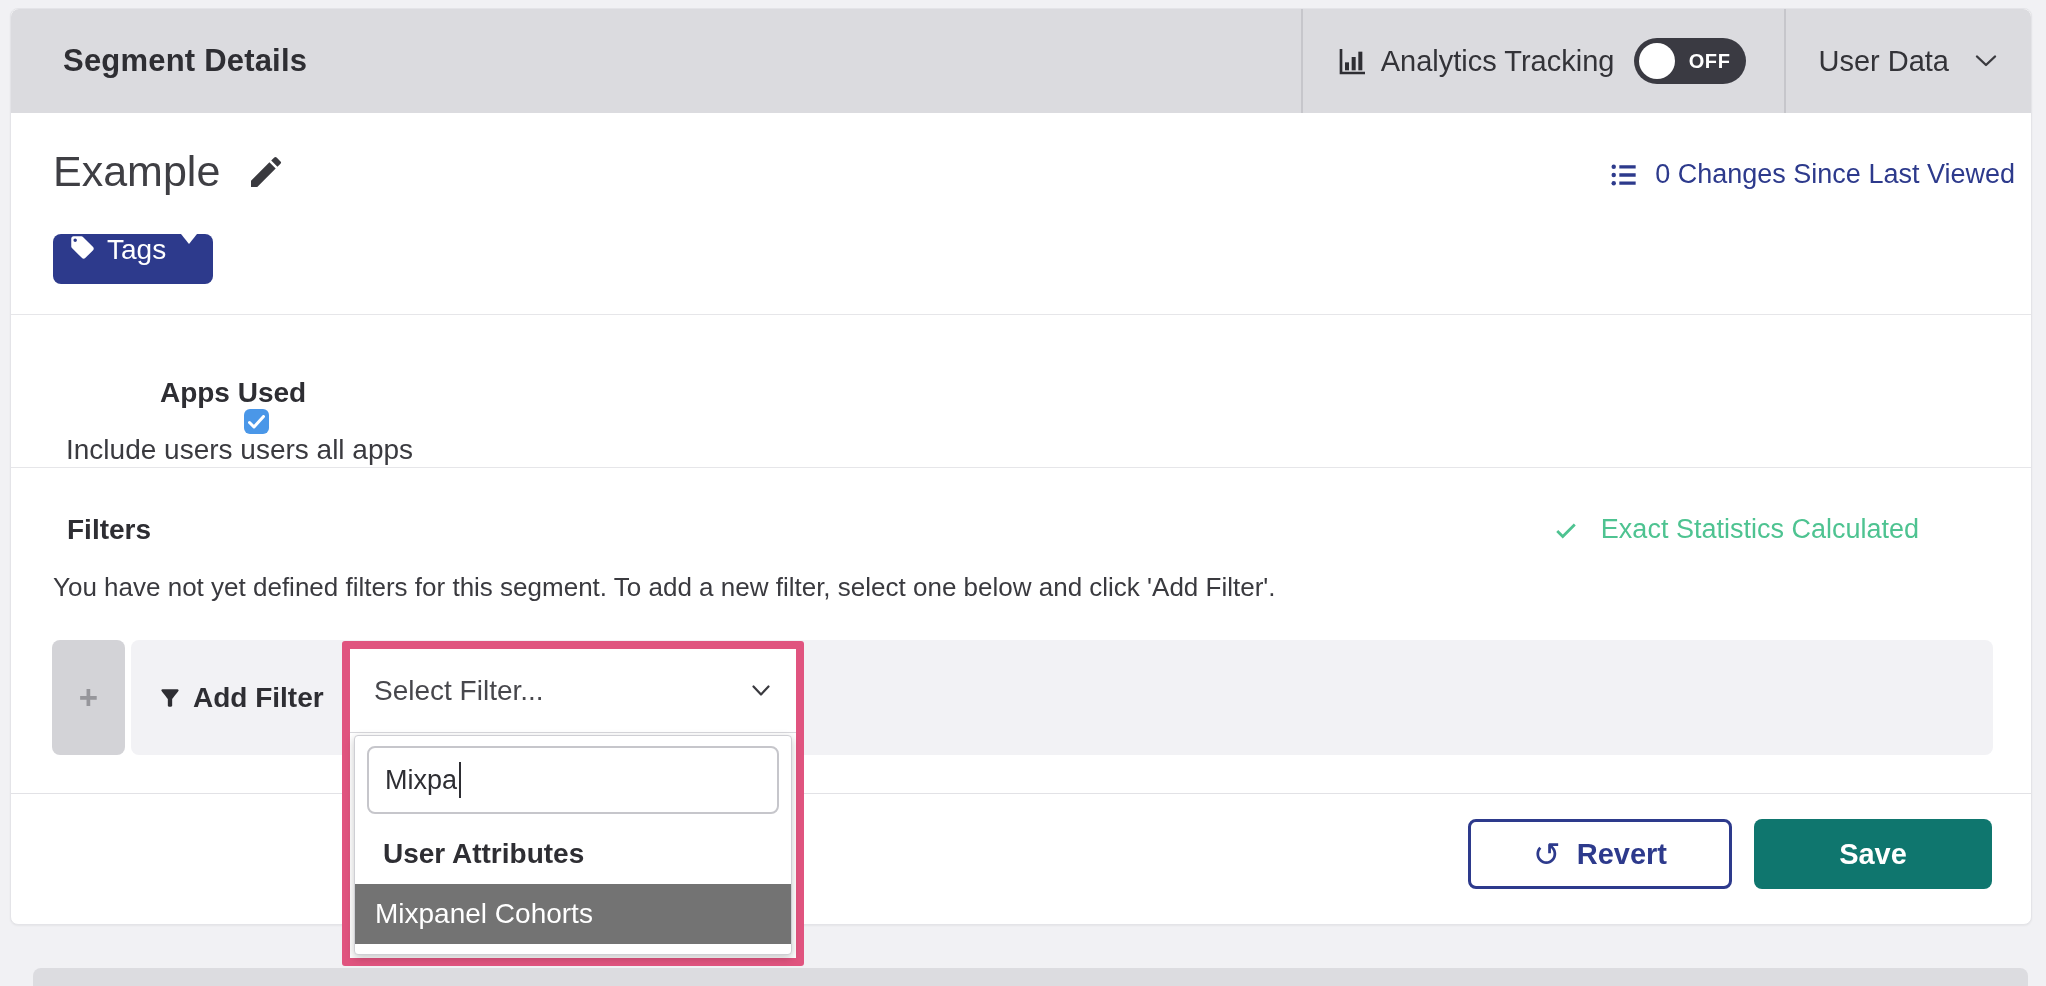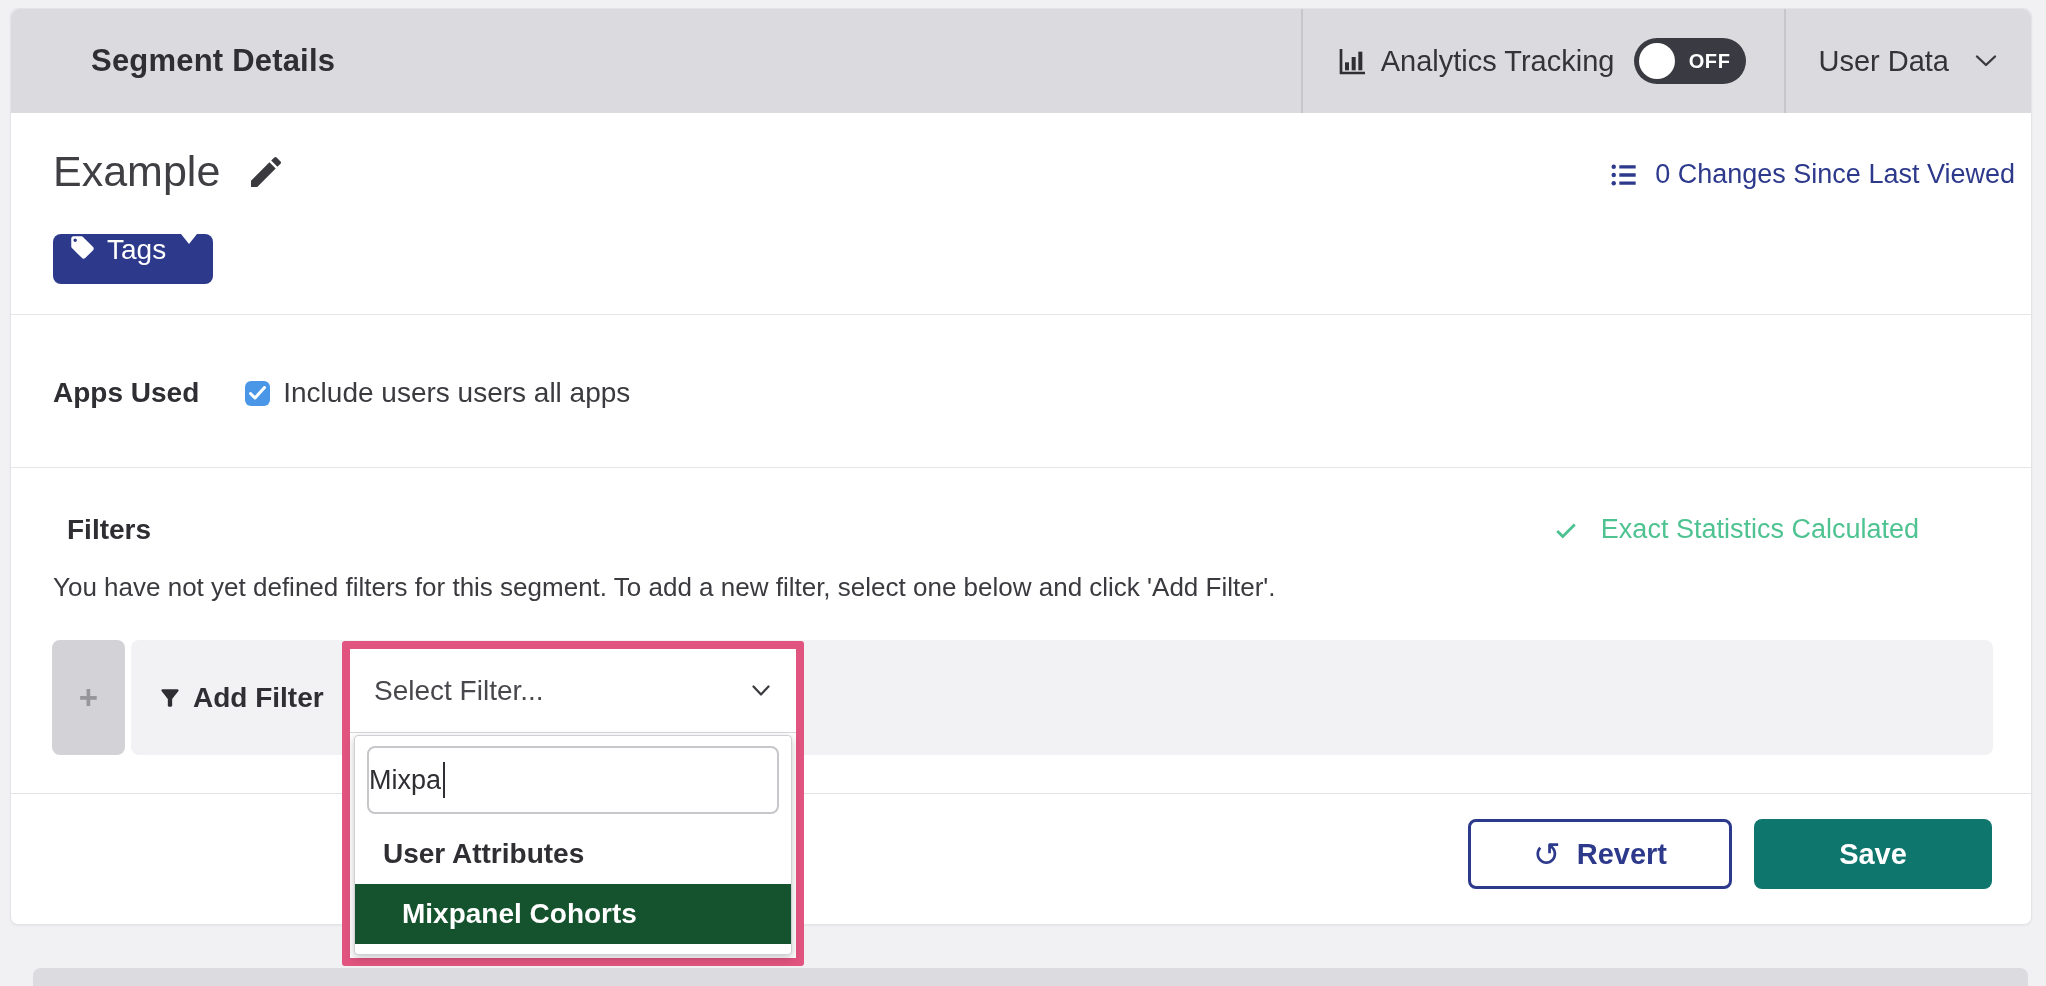--- a/index.html
+++ b/index.html
@@ -13,21 +13,21 @@
   .card {
     position:absolute; left:10px; top:8px; width:2022px; height:917px;
     background:#fff; border:1px solid #e4e4e8; border-radius:8px;
     box-shadow:0 1px 2px rgba(0,0,0,.05);
   }
   
   .card-header {
     height:104px; background:#dbdbdf; border-radius:8px 8px 0 0;
     display:flex; align-items:stretch;
   }
-  .hdr-title-wrap { flex:1; display:flex; align-items:center; padding-left:80px; }
+  .hdr-title-wrap { flex:1; display:flex; align-items:center; padding-left:52px; }
   .hdr-title { font-size:31px; font-weight:700; letter-spacing:.2px; }
   .vdiv { width:2px; background:#c6c6cb; }
   .analytics-group { display:flex; align-items:center; padding:0 38px 0 34px; }
   .analytics-label { font-size:29px; margin-left:12px; color:#333338; }
   .toggle {
     margin-left:20px; width:112px; height:46px; border-radius:23px;
     background:#3a3a42; position:relative; cursor:pointer;
   }
   .toggle-knob { position:absolute; left:5px; top:5px; width:36px; height:36px; border-radius:50%; background:#fff; }
   .toggle-text {
@@ -47,21 +47,21 @@
     display:inline-flex; gap:11px;
   }
   .tags-label { color:#fff; font-size:28px; }
   .caret-down { width:0; height:0; border-left:8px solid transparent; border-right:8px solid transparent; border-top:10px solid #fff; margin-left:4px; }
   .changes-link {
     position:absolute; right:16px; top:46px; display:flex; align-items:center; gap:17px;
     color:#2d3a8c; font-size:27px; font-weight:500; cursor:pointer;
   }
   
   .sec-apps { position:relative; height:153px; border-top:1px solid #e6e6e9; }
-  .apps-row { position:absolute; left:42px; top:62px; display:flex; align-items:center; }
+  .apps-row { position:absolute; left:42px; top:62px; display:flex; align-items:center;flex-direction:column; }
   .apps-label { font-size:28px; font-weight:700; }
   .checkbox {
     margin-left:46px; width:25px; height:25px; border-radius:6px; background:#4a97e8;
     display:flex; align-items:center; justify-content:center; cursor:pointer; flex:none;
   }
   .checkbox-label { margin-left:13px; font-size:28px; color:#3a3a3f; }
   
   .sec-filters { position:relative; height:326px; border-top:1px solid #e6e6e9; }
   .filters-heading { position:absolute; left:56px; top:46px; font-size:28px; font-weight:600; }
   .status { position:absolute; right:112px; top:46px; display:flex; align-items:center; gap:22px; color:#4ec391; font-size:27px; }
@@ -99,27 +99,27 @@
     padding:0 26px 0 24px; border-bottom:1px solid #d8d8dc; cursor:pointer;
   }
   .sel-value { font-size:28px; color:#47474c; }
   .dd-panel {
     margin:2px 4px 0 4px; height:220px; background:#fff;
     border:1px solid #cfcfd4; border-radius:4px; box-shadow:0 3px 9px rgba(0,0,0,.22);
     overflow:hidden;
   }
   .dd-search {
     margin:10px 12px 0 12px; height:68px; border:2px solid #c6c6cb; border-radius:8px;
-    display:flex; align-items:center; font-size:27px; color:#2e2e33; background:#fff;
+    display:flex; align-items:center; padding-left:16px; font-size:27px; color:#2e2e33; background:#fff;
   }
   .text-caret { width:2px; height:36px; background:#2e2e33; margin-left:2px; }
   .dd-group { margin:24px 0 0 28px; font-size:28px; font-weight:700; }
   .dd-option {
-    margin-top:14px; height:60px; background:#14532d; color:#fff; font-size:28px;
-    display:flex; align-items:center; padding-left:47px; cursor:pointer;font-weight:bold;
+    margin-top:14px; height:60px; background:#737373; color:#fff; font-size:28px;
+    display:flex; align-items:center; padding-left:20px; cursor:pointer;
   }
   
   .next-panel-bar {
     position:absolute; left:33px; top:968px; width:1995px; height:24px;
     background:#dcdce0; border-radius:8px 8px 0 0;
   }
   svg { display:block; }
 </style>
 </head>
 <body>

